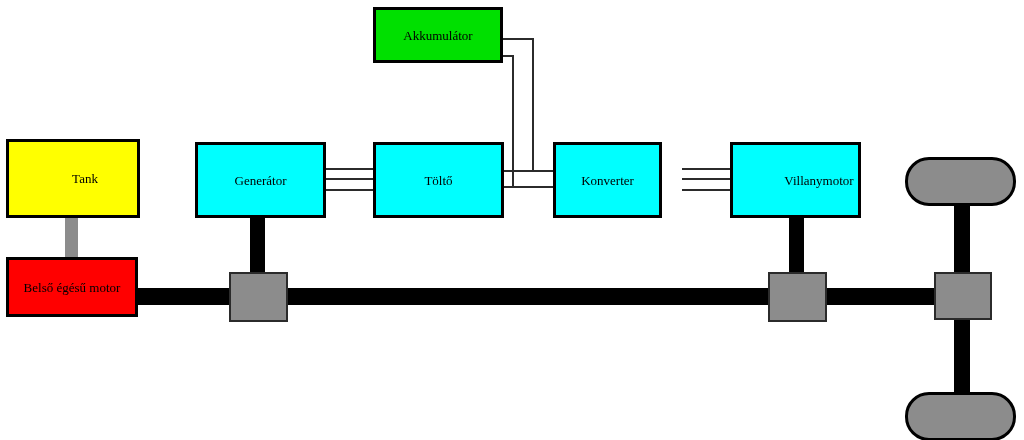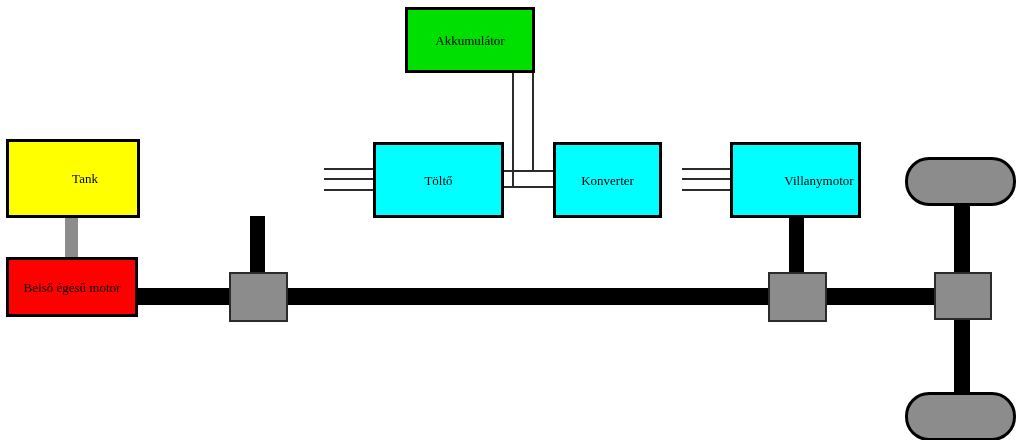--- a/index.html
+++ b/index.html
@@ -115,22 +115,25 @@
   <div class="wheel" style="left:905px; top:392px; width:111px; height:49px;"></div>
 
   <div class="node tank" style="left:6px; top:139px; width:134px; height:79px;">
     <span>Tank</span>
   </div>
 
   <div class="node engine" style="left:6px; top:257px; width:132px; height:60px;">
     <span>Belső égésű motor</span>
   </div>
 
+  <div class="node electric" style="left:195px; top:142px; width:131px; height:76px;">
+    <span>Generátor</span>
+  </div>
 
-  <div class="node battery" style="left:373px; top:7px; width:130px; height:66px;margin-left:32px;">
+  <div class="node battery" style="left:373px; top:7px; width:130px; height:56px;">
     <span>Akkumulátor</span>
   </div>
 
   <div class="node electric" style="left:373px; top:142px; width:131px; height:76px;">
     <span>Töltő</span>
   </div>
 
   <div class="node electric" style="left:553px; top:142px; width:109px; height:76px;">
     <span>Konverter</span>
   </div>

